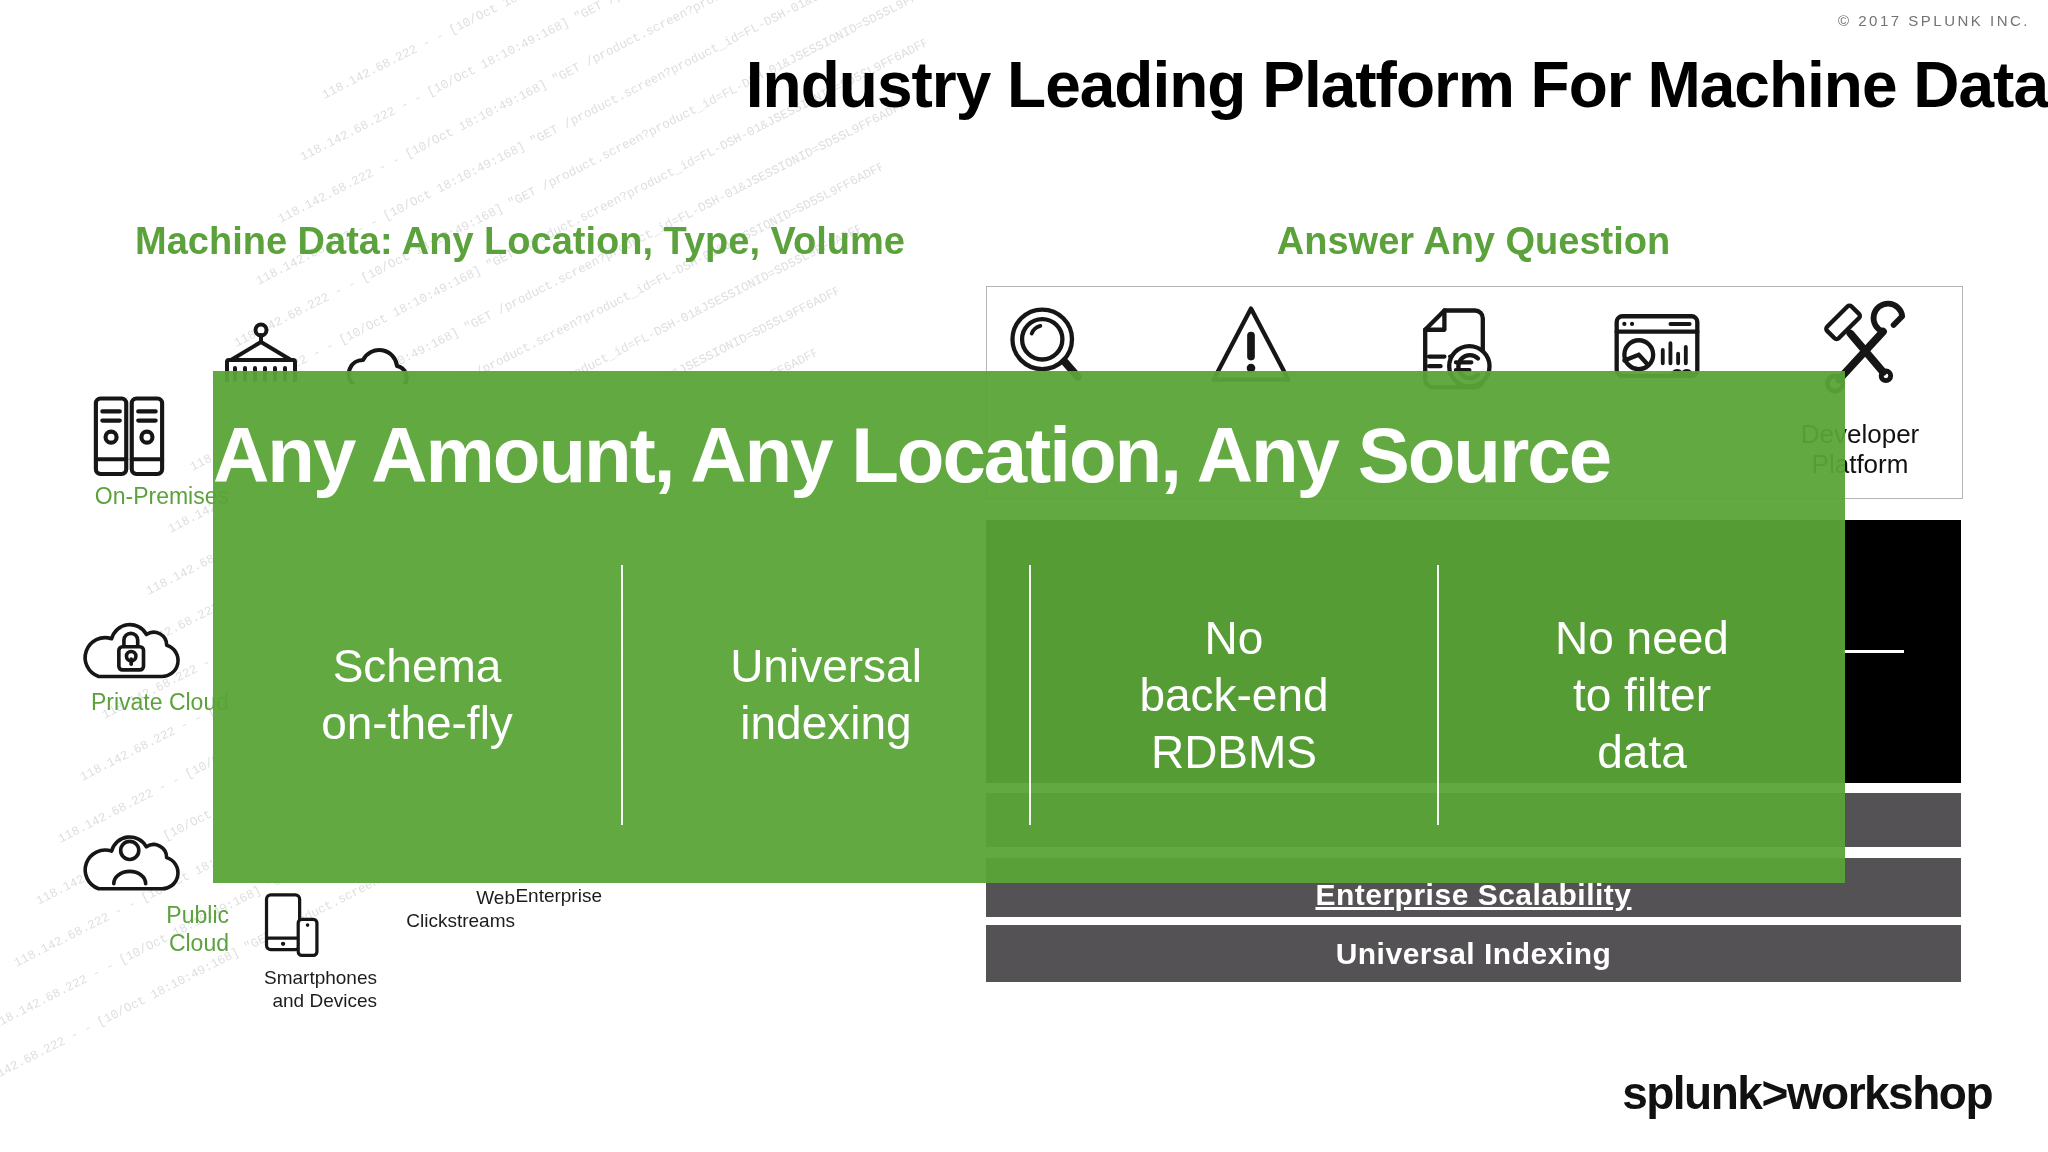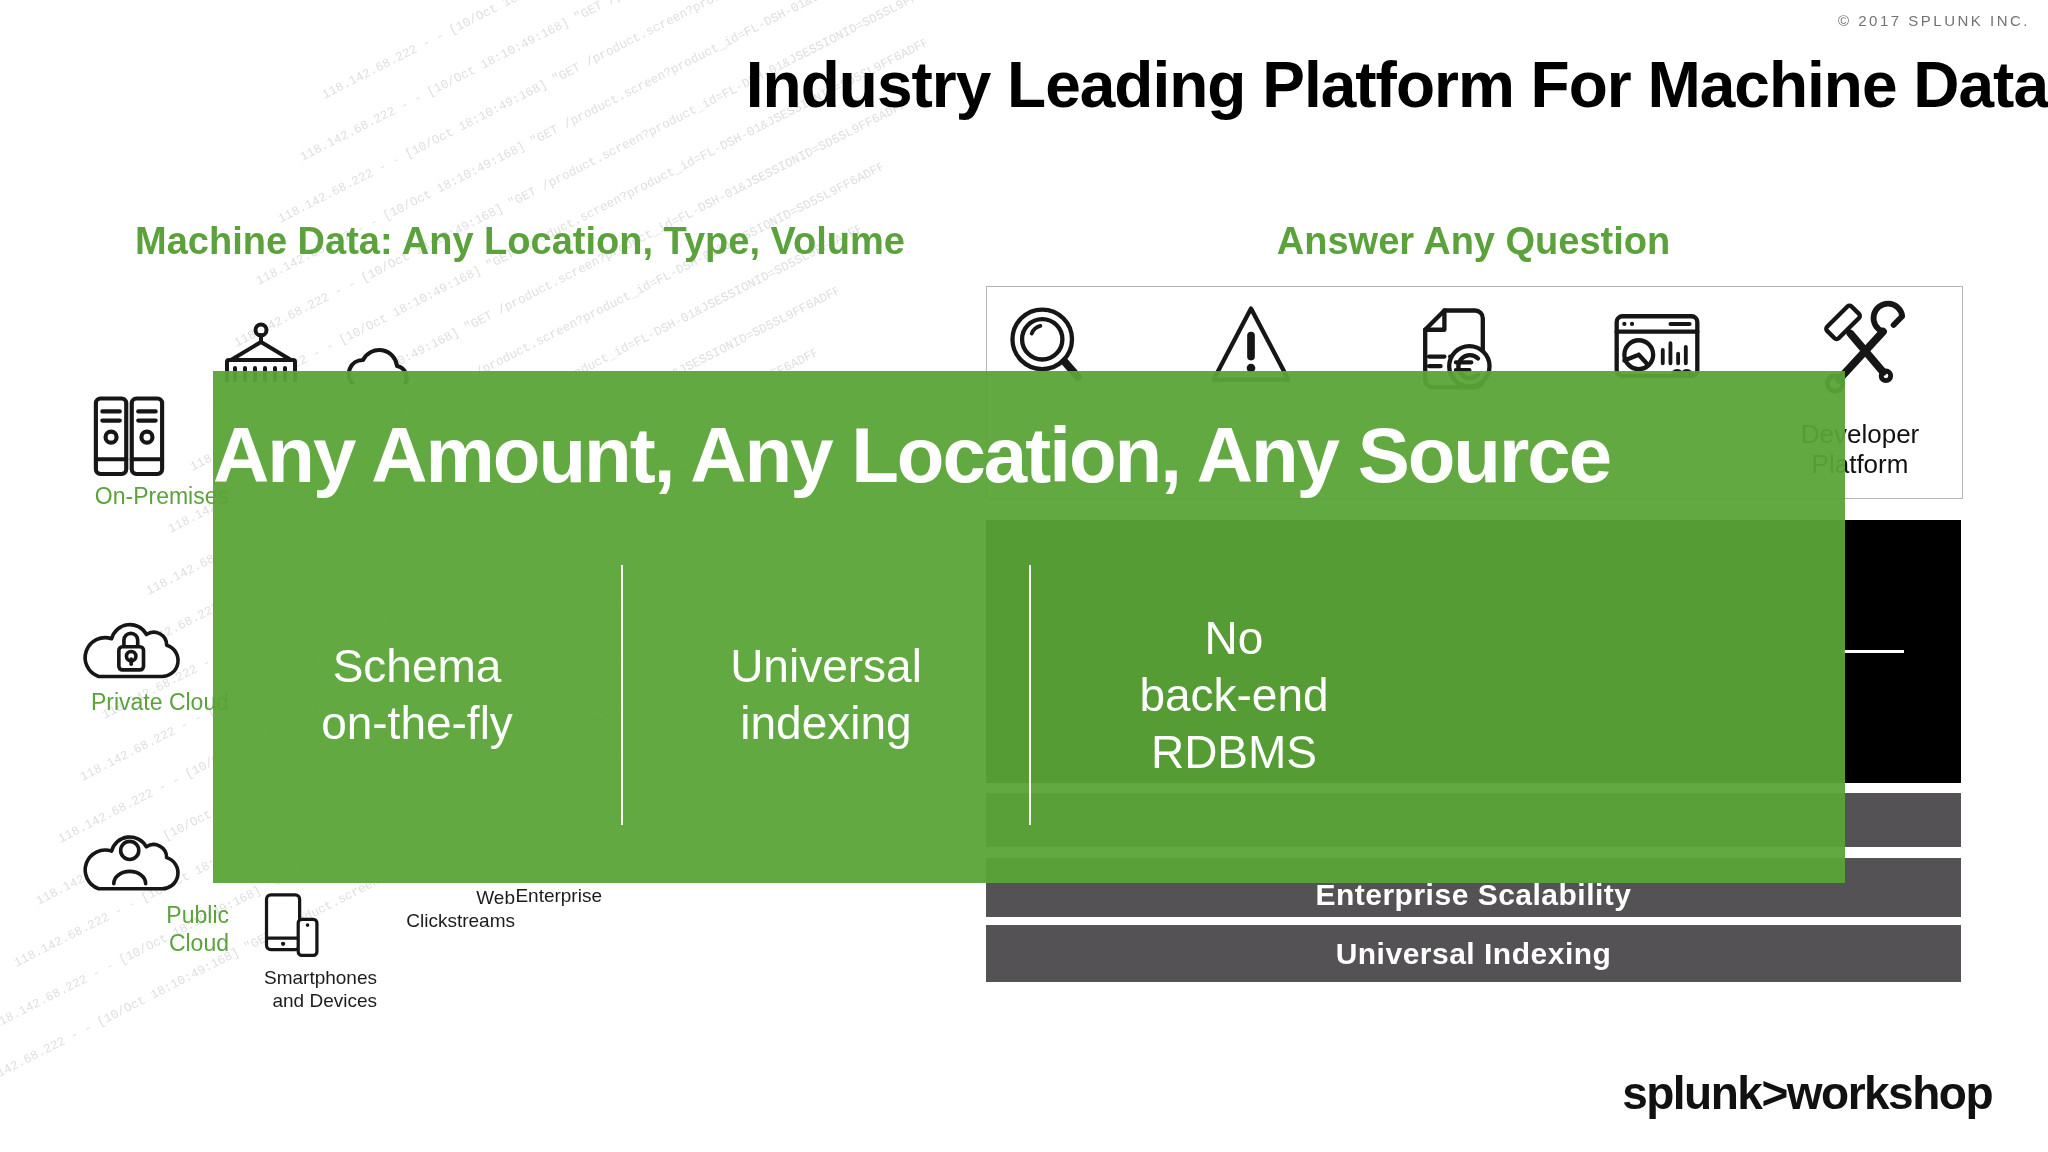--- a/index.html
+++ b/index.html
@@ -35,21 +35,21 @@
              font-size:26px;line-height:30px;color:#111;white-space:pre-line;}
 
   .black-box{left:986px;top:520px;width:975px;height:263px;background:#000;z-index:2;}
   .white-line{position:absolute;left:857px;top:130px;width:61px;height:3px;background:#fff;}
 
   .stack-bar{left:986px;width:975px;background:#545254;z-index:2;display:flex;
              align-items:center;justify-content:center;}
   .stack-bar span{color:#fff;font-weight:bold;font-size:30px;letter-spacing:.5px;}
   .bar-1{top:793px;height:54px;}
   .bar-2{top:858px;height:59px;padding-top:0;}
-  .bar-2 span{margin-top:14px;}
+  .bar-2 span{margin-top:14px;text-decoration:underline;}
   .bar-3{top:925px;height:57px;}
 
   
   .overlay{left:213px;top:371px;width:1632px;height:512px;background:rgba(88,164,54,0.95);
            z-index:5;}
   .overlay-title{position:absolute;top:44px;left:0;width:100%;color:#fff;
                  font-size:78px;font-weight:bold;letter-spacing:-2px;line-height:1.05;}
   .overlay-cols{position:absolute;top:194px;left:0;width:100%;height:260px;
                 display:grid;grid-template-columns:repeat(4,1fr);}
   .overlay-col{display:flex;align-items:center;justify-content:center;color:#fff;
@@ -220,20 +220,23 @@
   <div class="abs overlay">
     <div class="overlay-title">Any Amount, Any Location, Any Source</div>
     <div class="overlay-cols">
       <div class="overlay-col">Schema
 on-the-fly</div>
       <div class="overlay-col">Universal
 indexing</div>
       <div class="overlay-col">No
 back-end
 RDBMS</div>
+      <div class="overlay-col">No need
+to filter
+data</div>
     </div>
   </div>
 
   <div class="abs footer-logo">
     <span>splunk</span><span>&gt;</span><span>workshop</span>
   </div>
 
 </div>
 
 </body></html>

